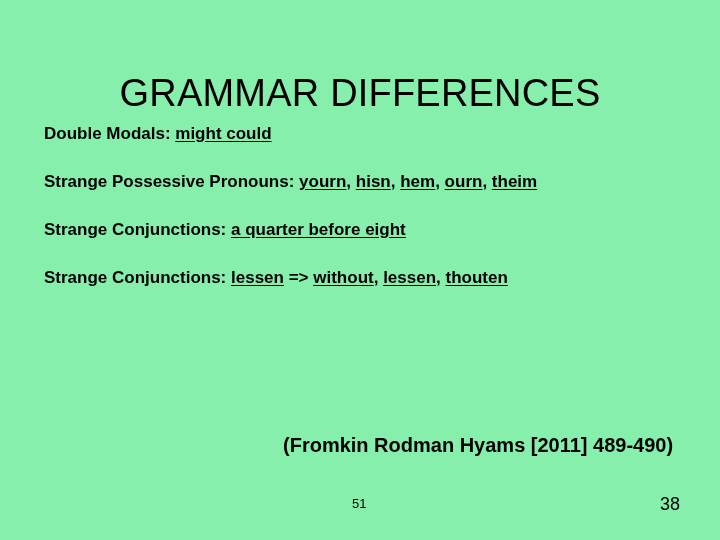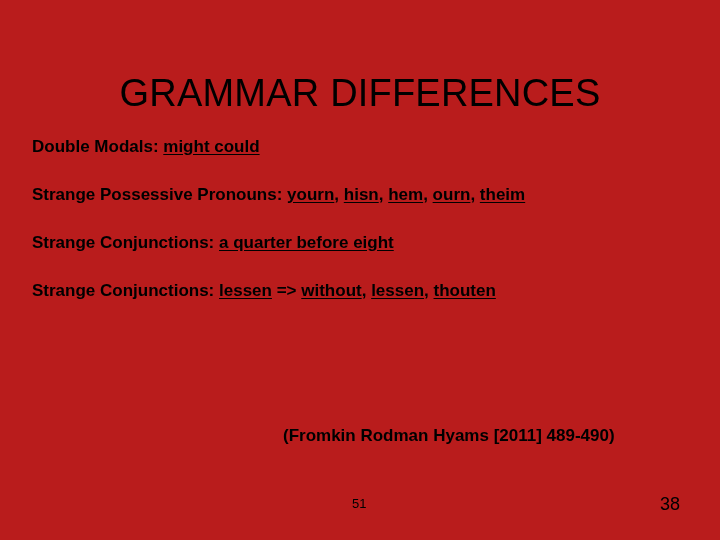--- a/index.html
+++ b/index.html
@@ -8,45 +8,44 @@
     background: #ffffff;
   }
   body {
     font-family: "Liberation Sans", sans-serif;
     color: #000000;
   }
   .slide {
     position: relative;
     width: 720px;
     height: 540px;
-    background: #b91c1c;
+    background: #86efac;
     overflow: hidden;
   }
 
   
   .slide-title {
     position: absolute;
     left: 0;
     top: 46px;
     width: 720px;
     text-align: center;
     font-size: 38px;
     font-weight: 400;
     line-height: 44px;
     letter-spacing: 0.2px;
     white-space: nowrap;
   }
 
   
   .body-block {
     position: absolute;
-    left: 32px;
+    left: 44px;
     top: 124px;
     width: 650px;
-    margin-top: 13px;
   }
   .bullet-line {
     font-size: 17px;
     font-weight: bold;
     line-height: 20px;
     height: 48px;
     white-space: nowrap;
     color: #000000;
   }
   .bullet-line .label {
@@ -59,22 +58,22 @@
   }
   .bullet-line .plain {
     font-weight: bold;
     text-decoration: none;
   }
 
   
   .attribution {
     position: absolute;
     left: 283px;
-    top: 426px;
-    font-size: 17px;
+    top: 435px;
+    font-size: 20px;
     font-weight: bold;
     line-height: 20px;
     white-space: nowrap;
   }
 
   
   .footer-num-center {
     position: absolute;
     left: 352px;
     top: 496px;

